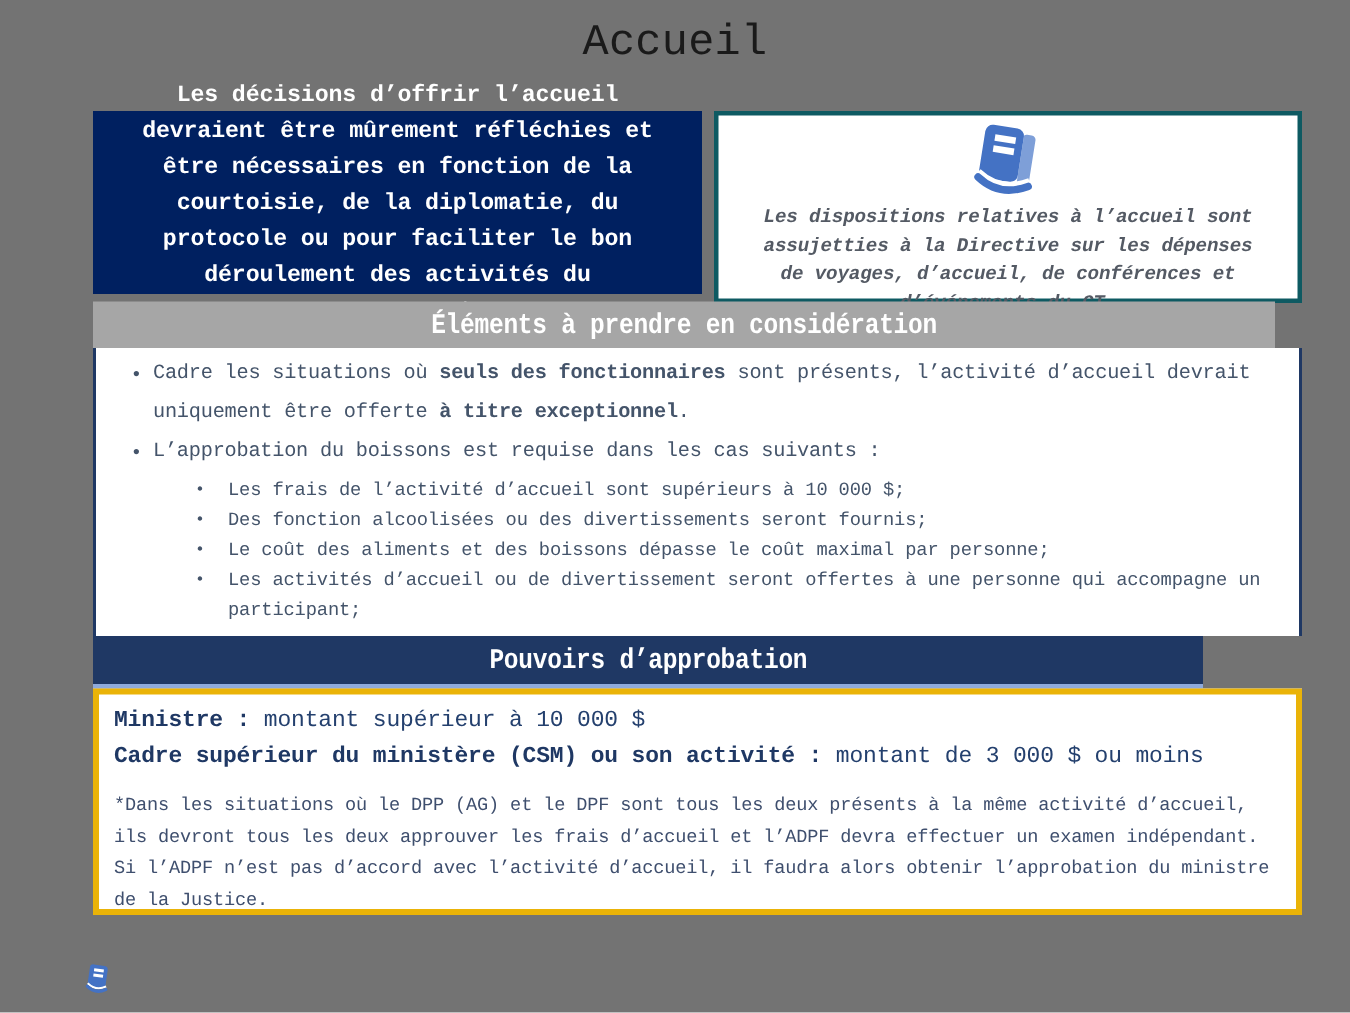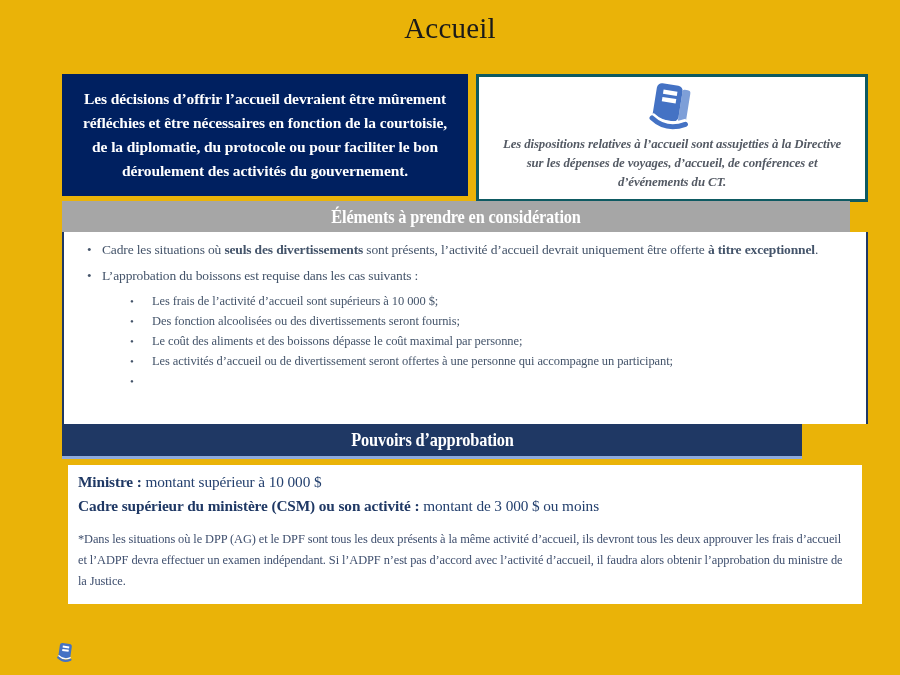--- a/index.html
+++ b/index.html
@@ -1,18 +1,18 @@
 <!DOCTYPE html>
 <html><head>
 <meta charset="utf-8">
 <style>
   html,body{margin:0;padding:0;background:#fff;}
   .slide{
-    position:relative;width:900px;height:675px;background:#eab308;overflow:hidden;
-    font-family:Liberation Serif, serif;
+    position:relative;width:900px;height:675px;background:#737373;overflow:hidden;
+    font-family:Liberation Mono, monospace;
   }
   .page-title{
     position:absolute;top:12px;left:0;width:900px;text-align:center;
     font-size:29px;color:#1a1a1a;letter-spacing:0.2px;
   }
   
   .intro-box{
     position:absolute;left:62px;top:74px;width:406px;height:122px;
     background:#002060;color:#ffffff;box-sizing:border-box;
     display:flex;align-items:center;justify-content:center;
@@ -60,21 +60,21 @@
     position:relative;padding-left:88px;padding-right:14px;
     font-size:12.5px;line-height:20px;letter-spacing:-0.1px;
   }
   ul.sublist{list-style:none;margin:2px 0 0 0;padding:0;}
   .dot{position:absolute;font-size:13px;}
   li.l1 > .dot{left:23px;top:0;}
   li.l2 > .dot{left:66px;top:0;font-size:11px;}
   
   .approval-box{
     position:absolute;left:62px;top:459px;width:806px;height:151px;
-    background:#ffffff;border:6px solid #eab308;box-sizing:border-box;
+    background:#ffffff;border:4px solid #eab308;box-sizing:border-box;
     padding:5px 12px 0 10px;color:#24406E;
   }
   .approval-line{font-size:15.3px;line-height:24px;letter-spacing:-0.1px;}
   .approval-line b{color:#1F3864;}
   .approval-footnote{
     margin-top:11px;font-size:12.4px;line-height:21px;color:#3F4F6E;letter-spacing:-0.1px;
   }
   .footer-icon{position:absolute;left:57px;top:642px;width:18px;height:21px;}
 </style>
 </head>
@@ -106,21 +106,21 @@
   </div>
 
   <div class="gray-banner">
     <span class="banner-label">Éléments à prendre en considération</span>
   </div>
 
   <div class="considerations-body">
     <ul class="blist">
       <li class="l1">
         <span class="dot">•</span>
-        <span><span>Cadre les situations où </span><b>seuls des divertissements</b><span> sont présents, l’activité d’accueil devrait uniquement être offerte </span><b>à titre exceptionnel</b><span>.</span></span>
+        <span><span>Cadre les situations où </span><b>seuls des fonctionnaires</b><span> sont présents, l’activité d’accueil devrait uniquement être offerte </span><b>à titre exceptionnel</b><span>.</span></span>
       </li>
       <li class="l1">
         <span class="dot">•</span>
         <span>L’approbation du boissons est requise dans les cas suivants :</span>
       </li>
     </ul>
     <ul class="sublist">
       <li class="l2">
         <span class="dot">•</span>
         <span>Les frais de l’activité d’accueil sont supérieurs à 10 000 $;</span>

